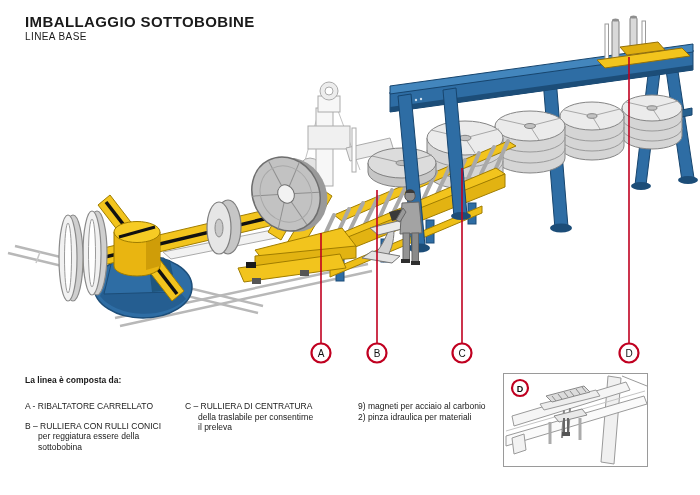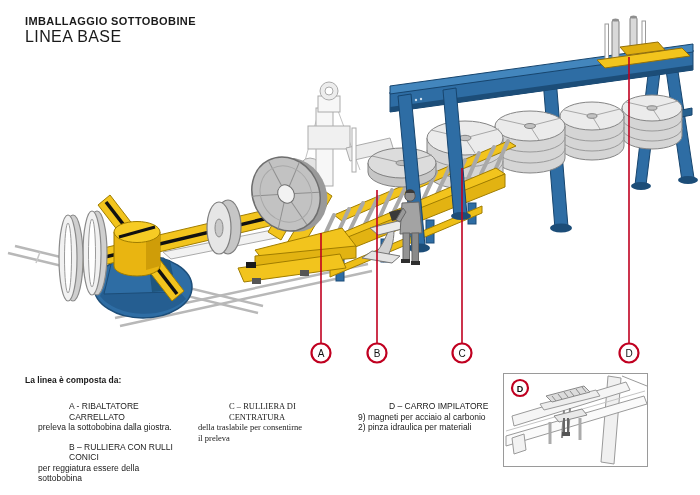--- a/index.html
+++ b/index.html
@@ -1,29 +1,29 @@
 <!DOCTYPE html>
 <html><head>
 <meta charset="utf-8">
 <style>
   html,body{margin:0;padding:0;background:#888;}
   #page{position:relative;width:700px;height:495px;background:#ffffff;overflow:hidden;
         font-family:"Liberation Sans", sans-serif;color:#1a1a1a;}
   #art{position:absolute;left:0;top:0;}
   .title{position:absolute;left:25px;top:14px;line-height:15px;}
-  .title .t1{font-size:11px;font-weight:bold;letter-spacing:.4px;}
-  .title .t2{font-size:16px;letter-spacing:.4px;}
+  .title .t1{font-size:15px;font-weight:bold;letter-spacing:.4px;}
+  .title .t2{font-size:10px;letter-spacing:.4px;}
   .legend{position:absolute;left:25px;top:375px;width:470px;font-size:8.5px;line-height:10.5px;}
   .legend .intro{font-weight:bold;margin-bottom:15px;}
   .leg-col{position:absolute;top:26px;width:158px;}
   .leg-col.c1{left:0;}
-  .leg-col.c2{left:160px;font-family:Liberation Serif, serif;}
+  .leg-col.c2{left:160px;}
   .leg-col.c3{left:320px;}
   .leg-item{margin-bottom:9px;}
-  .leg-item .it{text-transform:none;margin-left:44px;}
+  .leg-item .it{text-transform:none;}
   .leg-item .desc{padding-left:13px;}
   .leg-item .desc.indent2{padding-left:22px;}
   .inset{position:absolute;left:503px;top:373px;width:145px;height:94px;
          border:1px solid #9a9a9a;background:#fff;box-sizing:border-box;}
 </style>
 </head>
 <body>
 
 <div id="page">
 
@@ -289,39 +289,37 @@
     <div class="t1">IMBALLAGGIO SOTTOBOBINE</div>
     <div class="t2">LINEA BASE</div>
   </div>
 
   <div class="legend">
     <div class="intro">La linea è composta da:</div>
 
     <div class="leg-col c1">
       <div class="leg-item">
         <div class="it">A - RIBALTATORE CARRELLATO</div>
-        <div class="desc">preleva la sottobobina dalla giostra.</div>
       </div>
       <div class="leg-item">
         <div class="it">B – RULLIERA CON RULLI CONICI</div>
         <div class="desc">per reggiatura essere della sottobobina</div>
       </div>
     </div>
 
     <div class="leg-col c2">
       <div class="leg-item">
         <div class="it">C – RULLIERA DI CENTRATURA</div>
         <div class="desc">della traslabile per consentirne</div>
         <div class="desc">il preleva</div>
       </div>
     </div>
 
     <div class="leg-col c3">
       <div class="leg-item">
-        <div class="it">D – CARRO IMPILATORE</div>
         <div class="desc">9) magneti per acciaio al carbonio</div>
         <div class="desc">2) pinza idraulica per materiali</div>
       </div>
     </div>
   </div>
 
   <div class="inset">
     <svg width="143" height="92" viewBox="0 0 143 92">
 
       <polygon points="104,2 117,4 110,90 97,88" fill="#f0f0f0" stroke="#9a9a9a"></polygon>

